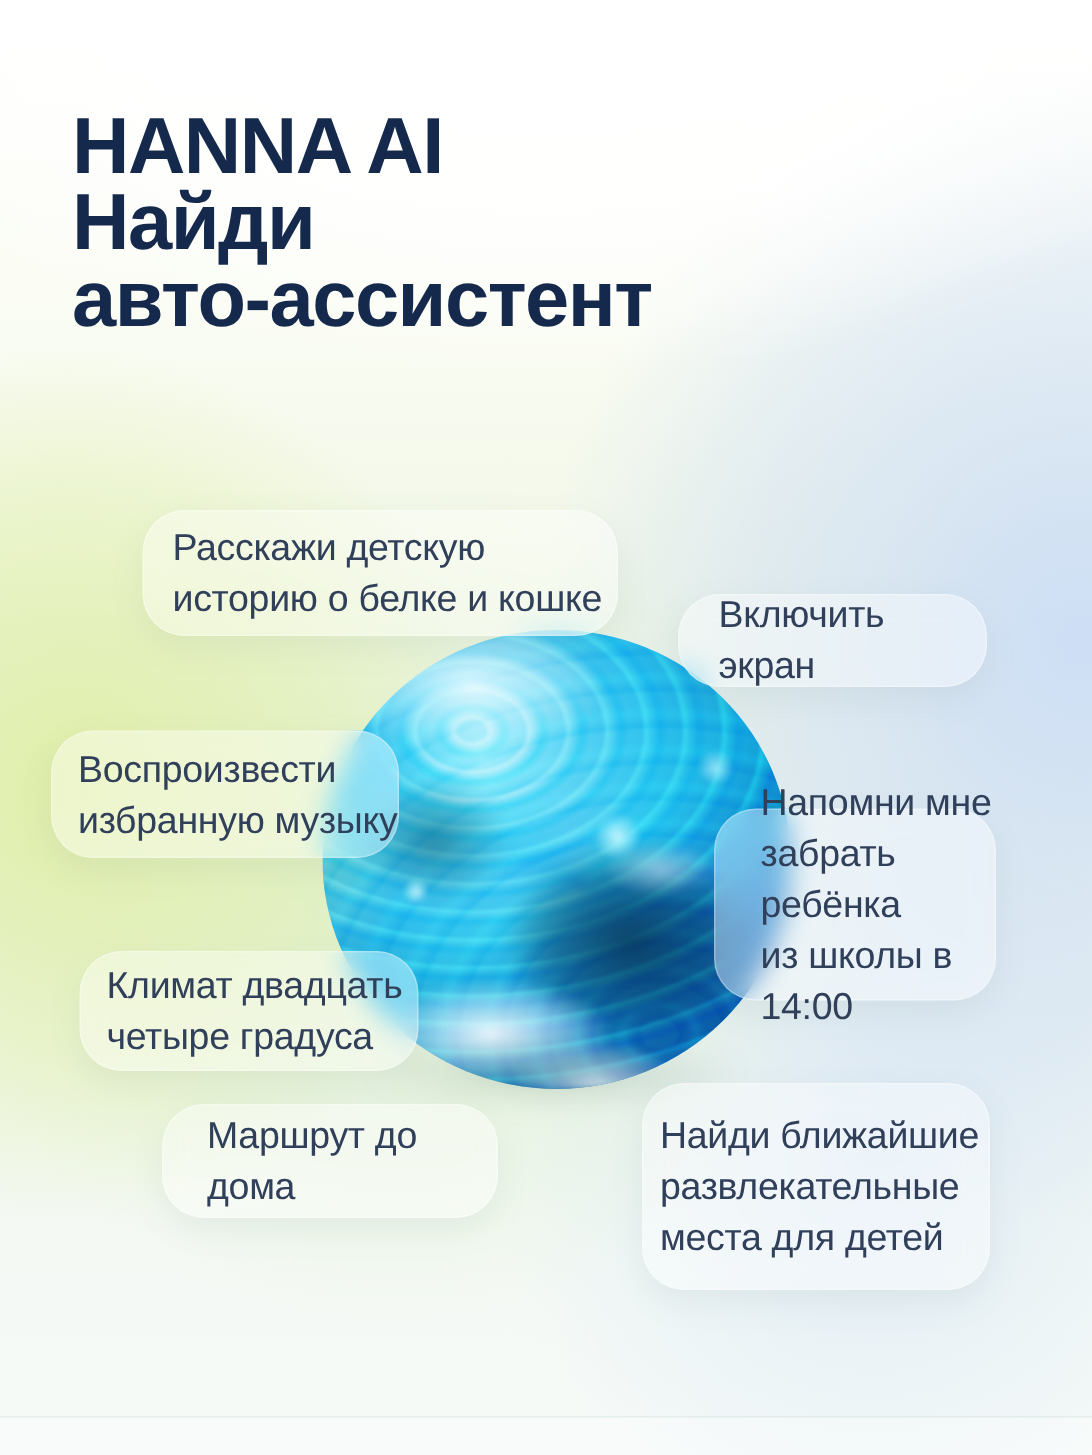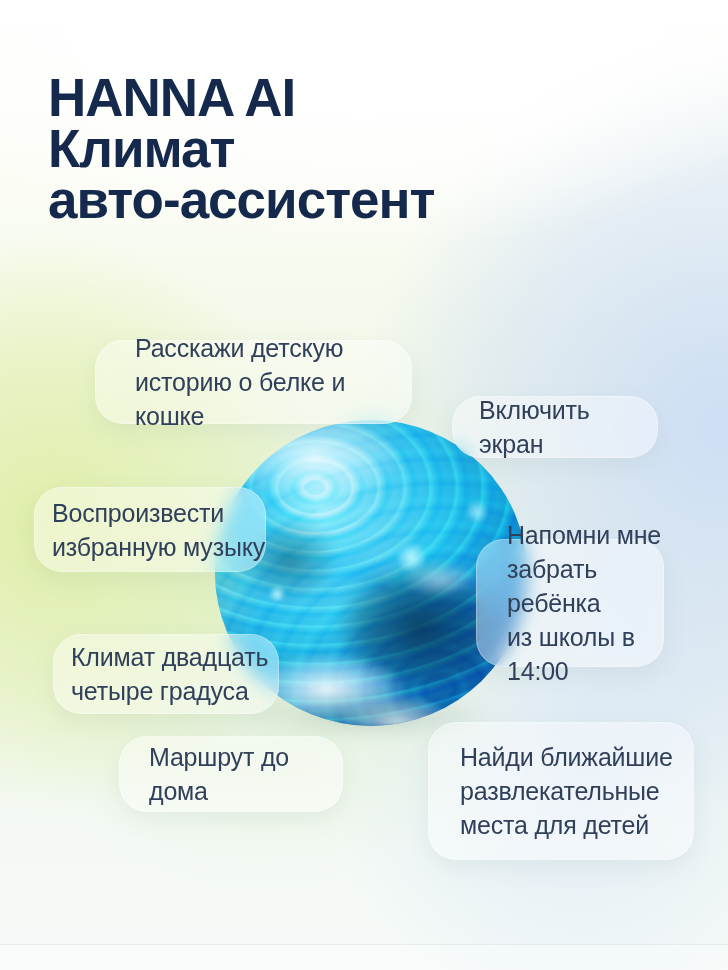--- a/index.html
+++ b/index.html
@@ -149,36 +149,36 @@
 </style>
 </head>
 <body>
 
 <div class="stage">
 
   <div class="bg"></div>
 
   <div class="title-block">
     <h1 class="title-brand">HANNA AI</h1>
-    <h2 class="title-sub">Климат
+    <h2 class="title-sub">Найди
 авто-ассистент</h2>
   </div>
 
   <div class="orb">
     <div class="orb-base"></div>
     <div class="orb-ripple-a"></div>
     <div class="orb-ripple-b"></div>
     <div class="orb-swirl"></div>
     <div class="orb-dark-patch"></div>
     <div class="orb-white-swirl"></div>
     <div class="orb-sheen"></div>
   </div>
   <div class="orb-shadow"></div>
 
-  <div class="bubble" style="left:95px; top:340px; width:317px; height:84px; padding-left:40px;">
+  <div class="bubble" style="left:95px; top:340px; width:317px; height:84px; padding-left:20px;">
     <span class="bubble-text">Расскажи детскую
 историю о белке и кошке</span>
   </div>
 
   <div class="bubble" style="left:452px; top:396px; width:206px; height:62px; padding-left:27px;">
     <span class="bubble-text">Включить экран</span>
   </div>
 
   <div class="bubble" style="left:34px; top:487px; width:232px; height:85px; padding-left:18px;">
     <span class="bubble-text">Воспроизвести
@@ -189,25 +189,25 @@
     <span class="bubble-text">Напомни мне
 забрать ребёнка
 из школы в 14:00</span>
   </div>
 
   <div class="bubble" style="left:53px; top:634px; width:226px; height:80px; padding-left:18px;">
     <span class="bubble-text">Климат двадцать
 четыре градуса</span>
   </div>
 
-  <div class="bubble" style="left:119px; top:736px; width:224px; height:76px; padding-left:30px;">
+  <div class="bubble" style="left:108px; top:736px; width:224px; height:76px; padding-left:30px;">
     <span class="bubble-text">Маршрут до дома</span>
   </div>
 
-  <div class="bubble" style="left:428px; top:722px; width:266px; height:138px; padding-left:32px;">
+  <div class="bubble" style="left:428px; top:722px; width:232px; height:138px; padding-left:12px;">
     <span class="bubble-text">Найди ближайшие
 развлекательные
 места для детей</span>
   </div>
 
   <div class="bottom-seam"></div>
 
 </div>
 
 </body></html>

